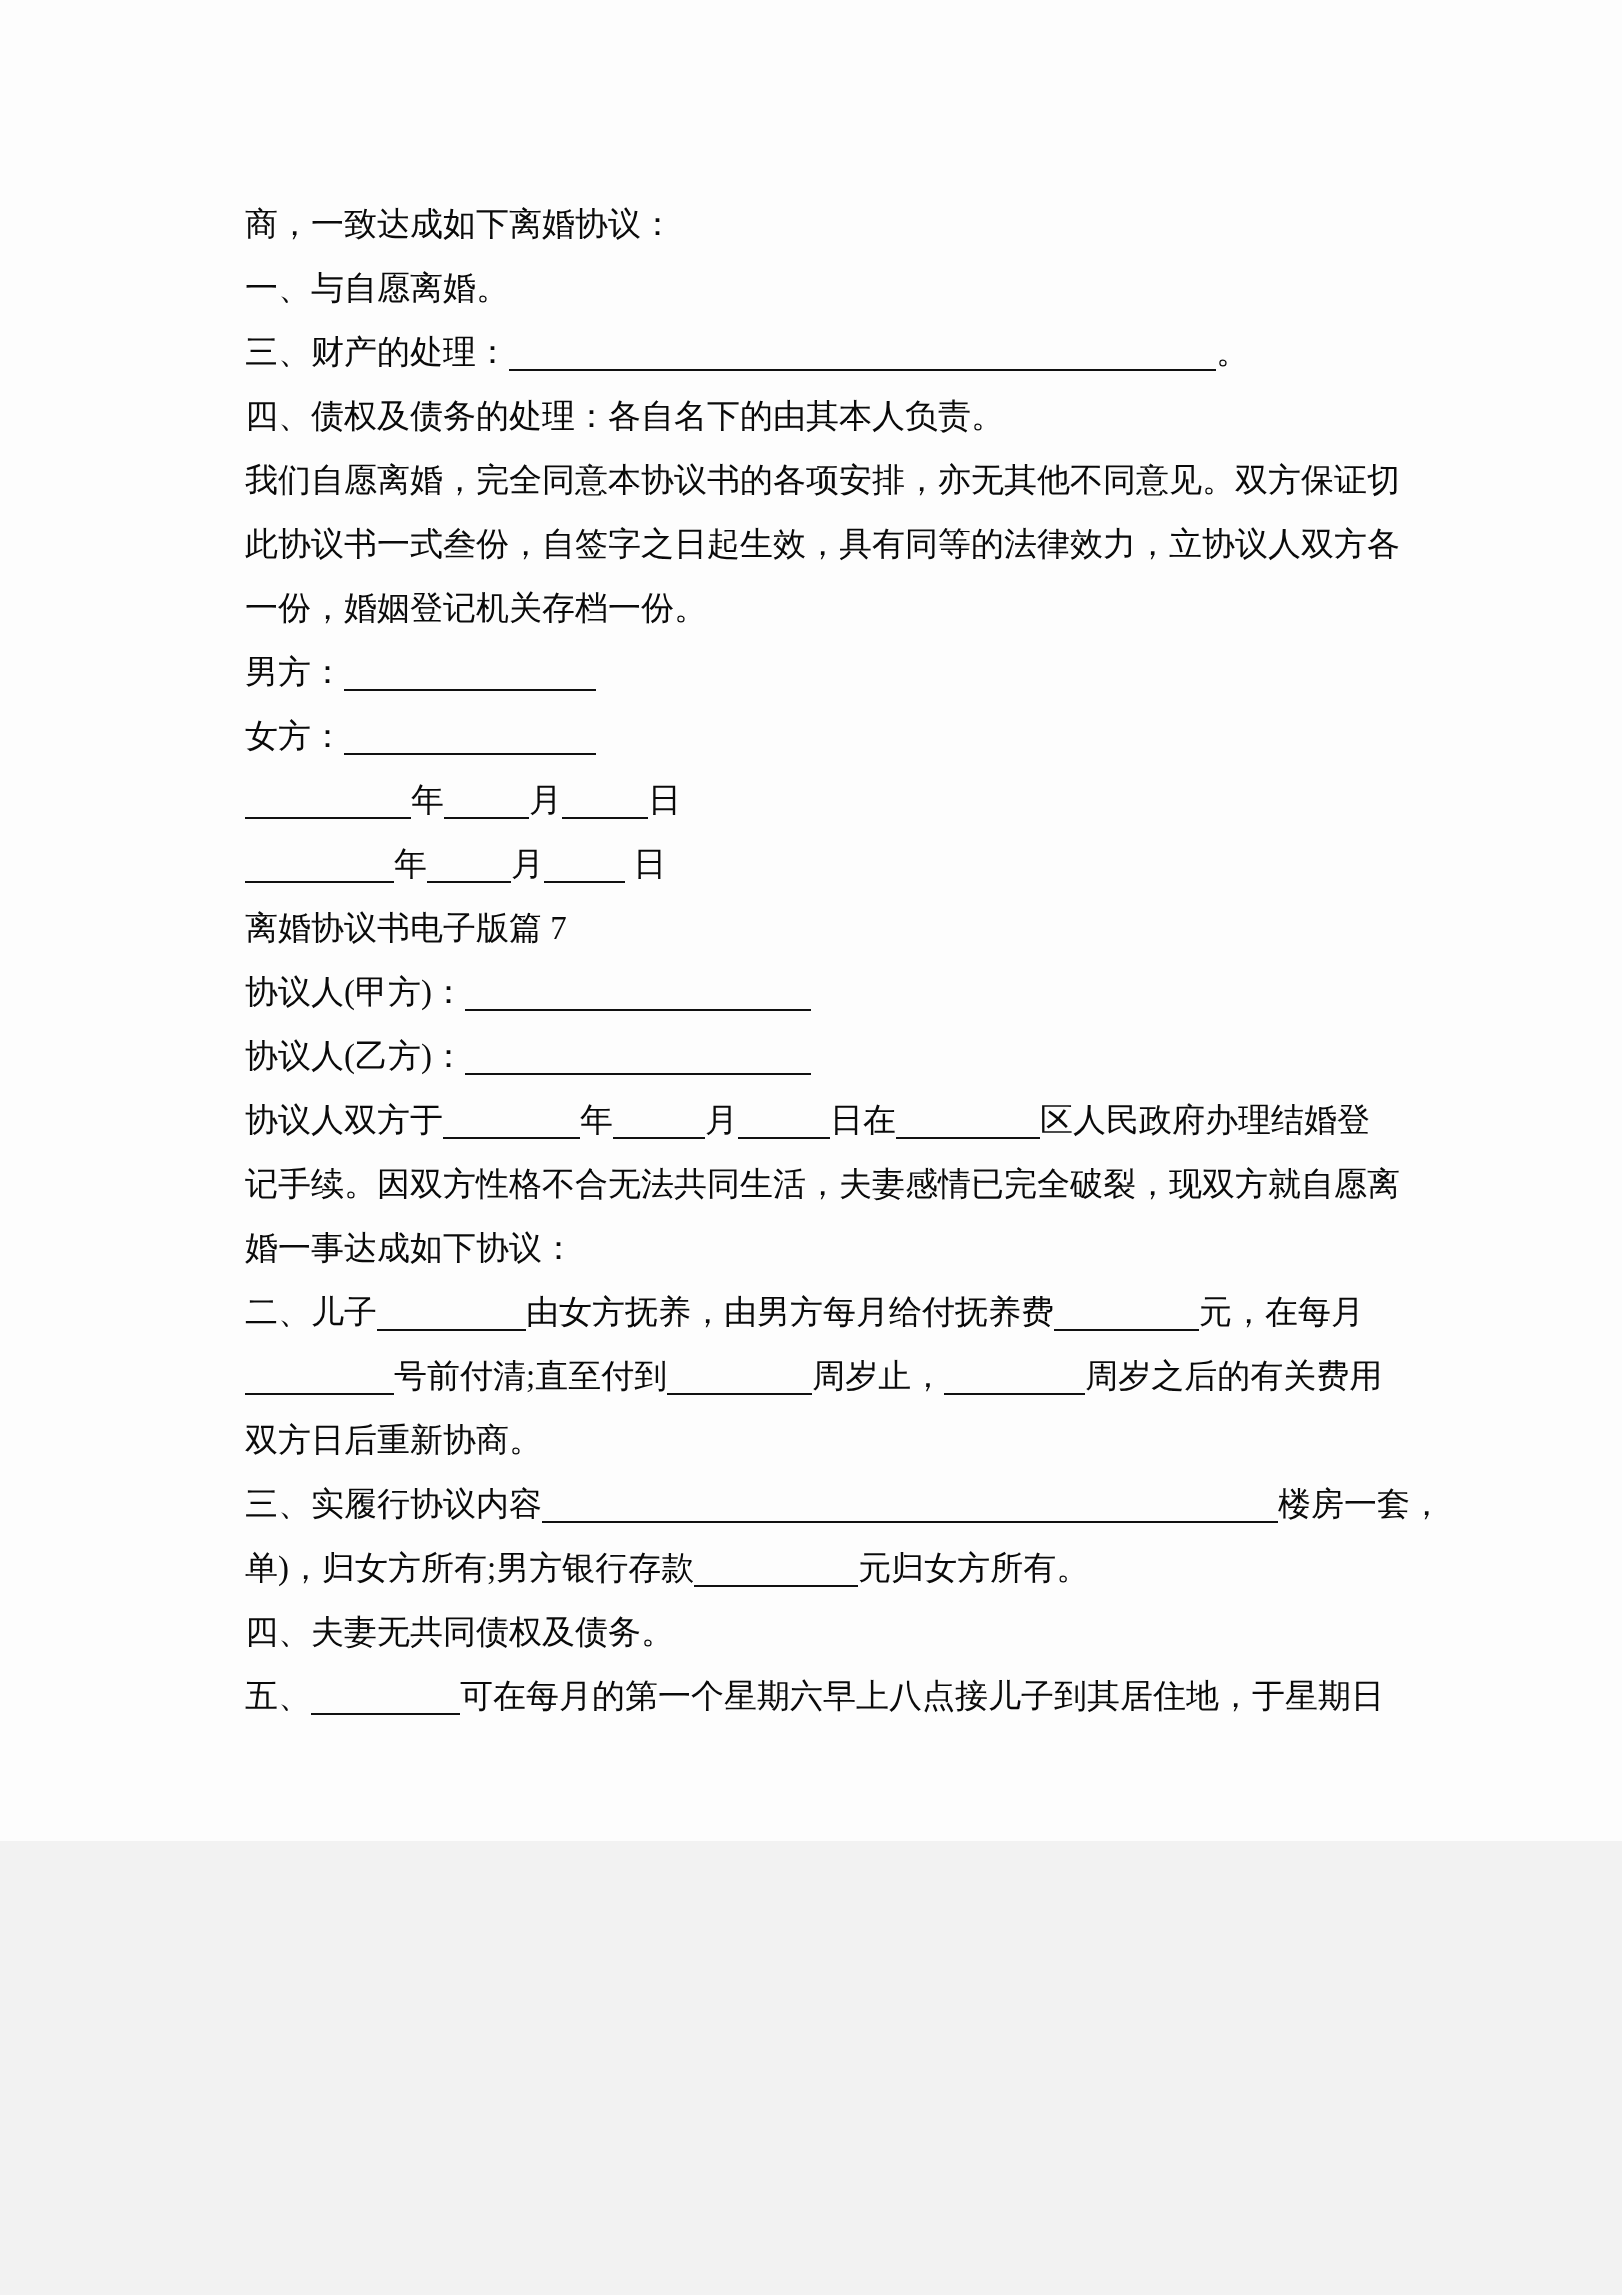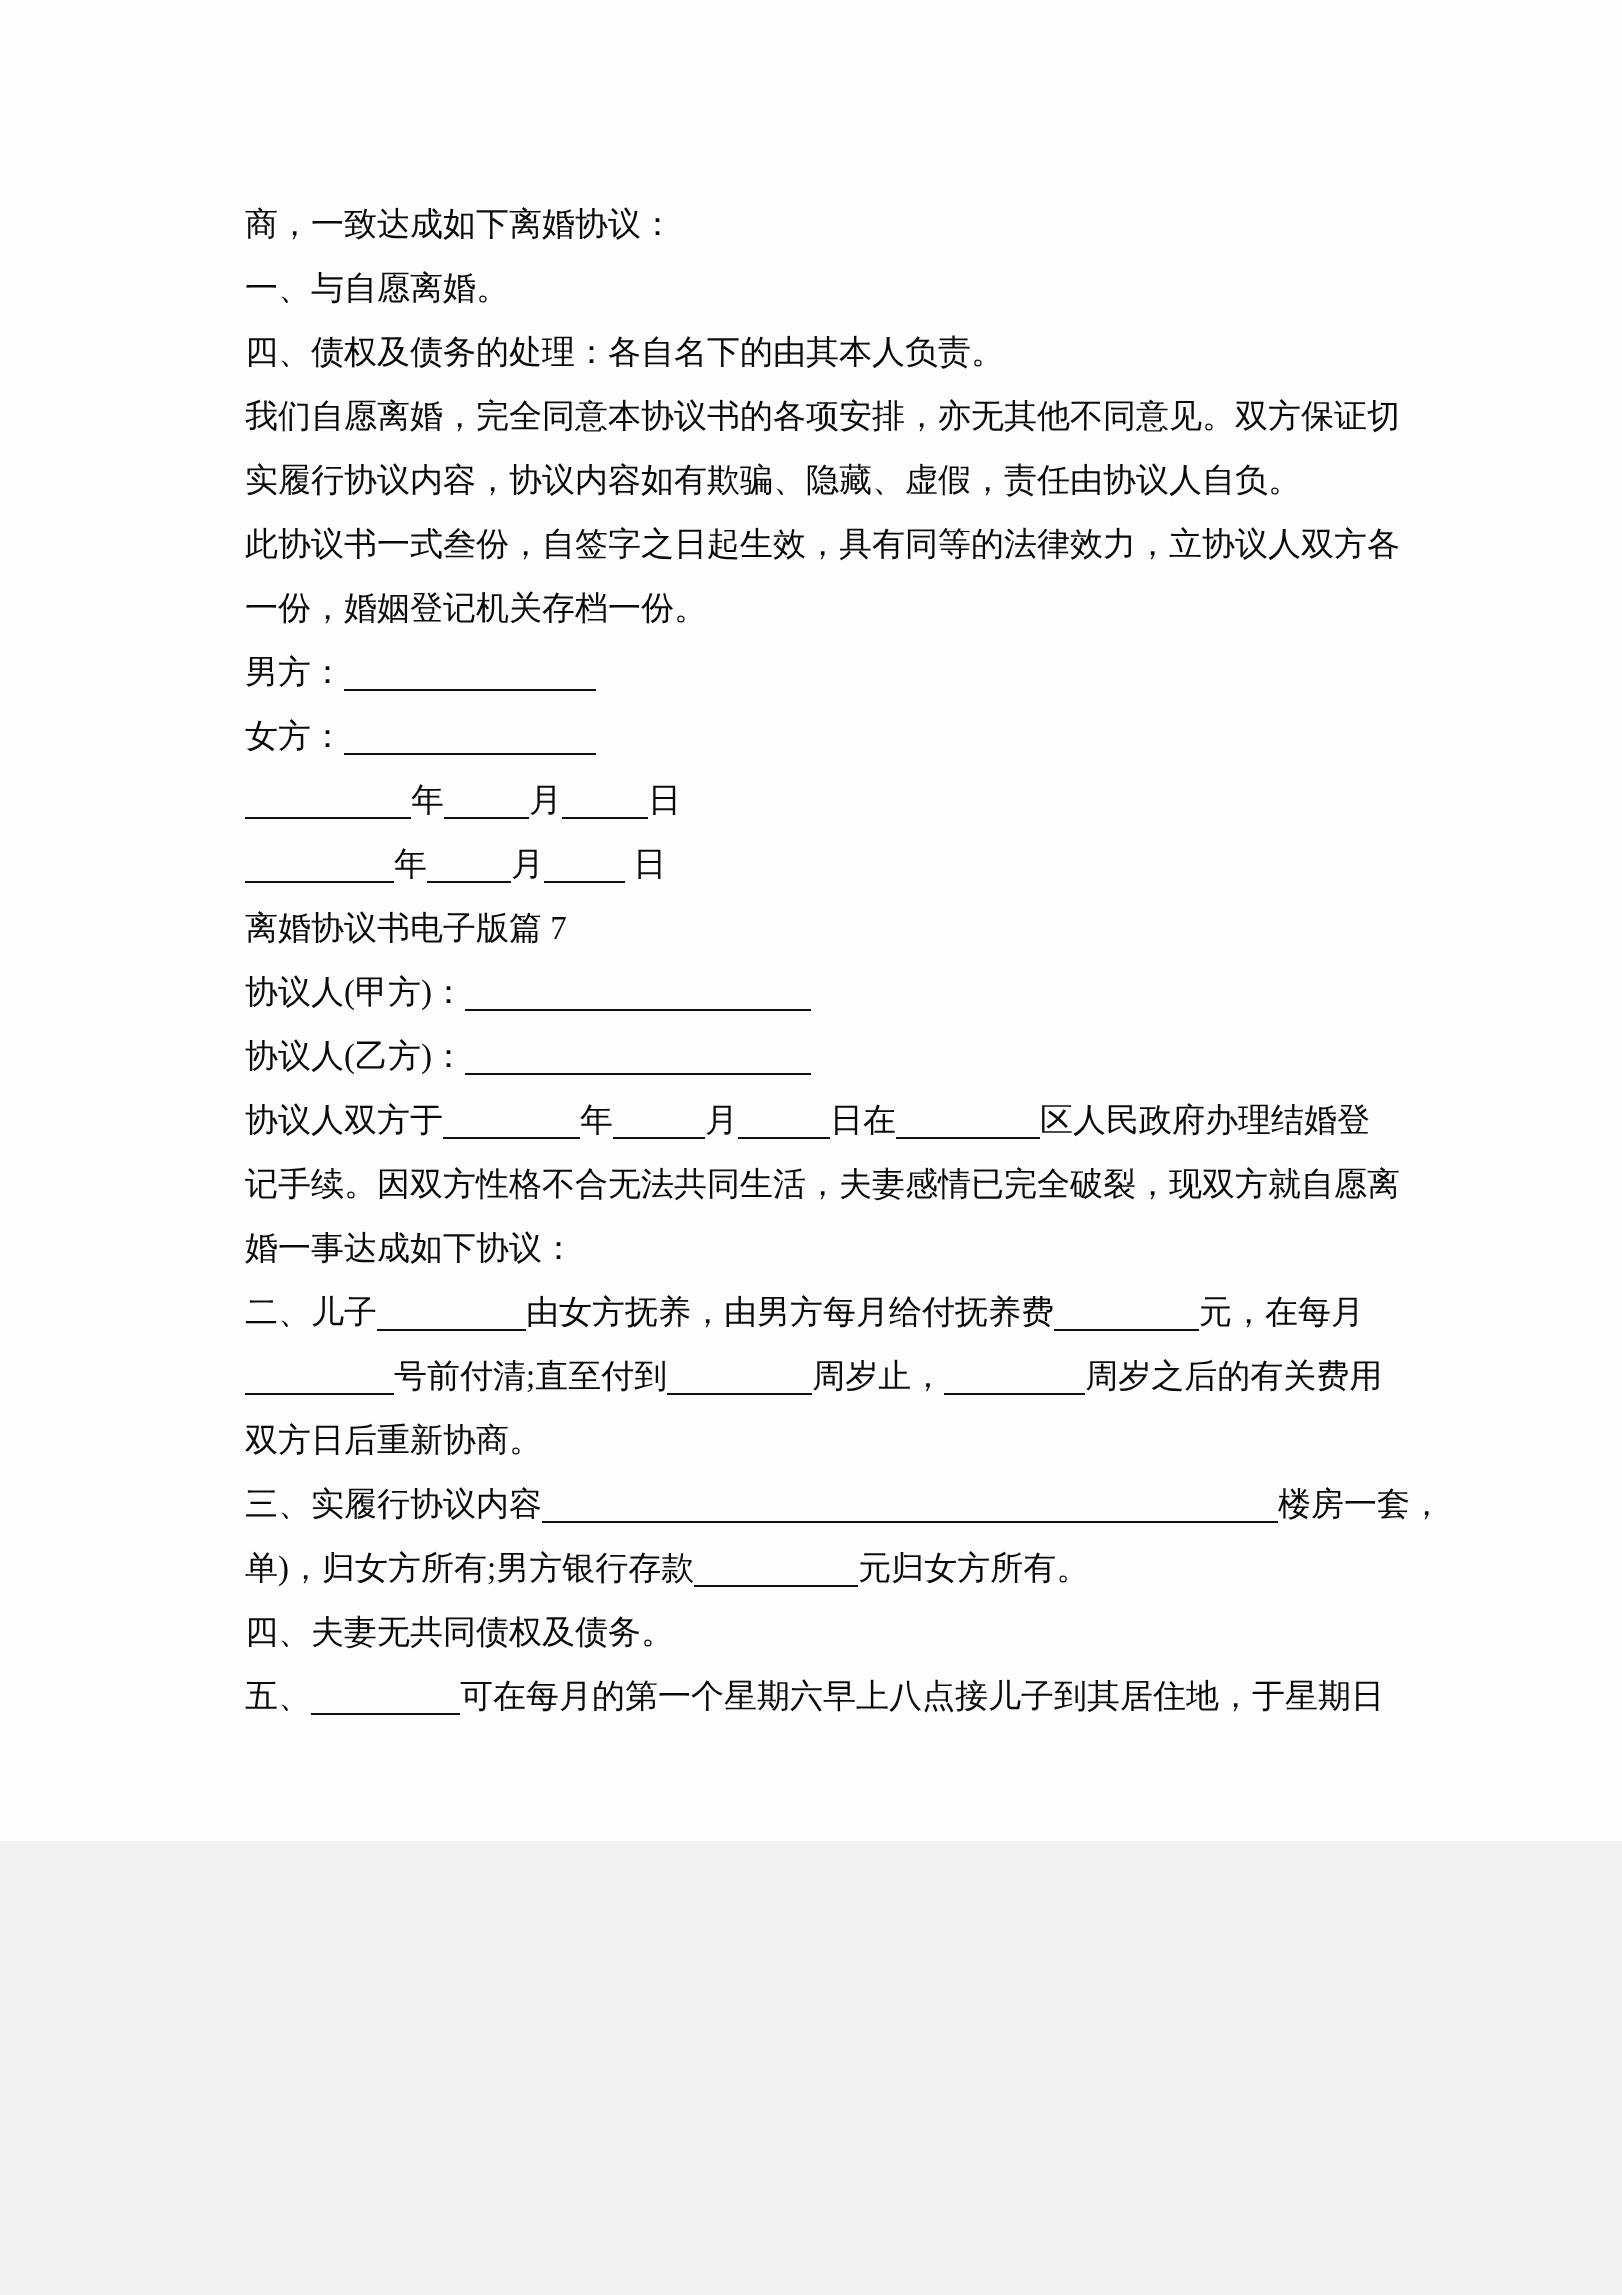--- a/index.html
+++ b/index.html
@@ -33,23 +33,23 @@
     vertical-align: -7.9px;
   }
 </style>
 </head>
 <body>
 
 <div class="page">
   <div>
       <div class="doc-line"><span class="text-run">商，一致达成如下离婚协议：</span></div>
       <div class="doc-line"><span class="text-run">一、与自愿离婚。</span></div>
+      <div class="doc-line"><span class="text-run">三、财产的处理：</span><span class="fill-blank" style="width: 707px;"></span><span class="text-run">。</span></div>
       <div class="doc-line"><span class="text-run">四、债权及债务的处理：各自名下的由其本人负责。</span></div>
       <div class="doc-line"><span class="text-run">我们自愿离婚，完全同意本协议书的各项安排，亦无其他不同意见。双方保证切</span></div>
-      <div class="doc-line"><span class="text-run">实履行协议内容，协议内容如有欺骗、隐藏、虚假，责任由协议人自负。</span></div>
       <div class="doc-line"><span class="text-run">此协议书一式叁份，自签字之日起生效，具有同等的法律效力，立协议人双方各</span></div>
       <div class="doc-line"><span class="text-run">一份，婚姻登记机关存档一份。</span></div>
       <div class="doc-line"><span class="text-run">男方：</span><span class="fill-blank" style="width: 252px;"></span></div>
       <div class="doc-line"><span class="text-run">女方：</span><span class="fill-blank" style="width: 252px;"></span></div>
       <div class="doc-line"><span class="fill-blank" style="width: 166px;"></span><span class="text-run">年</span><span class="fill-blank" style="width: 85px;"></span><span class="text-run">月</span><span class="fill-blank" style="width: 86px;"></span><span class="text-run">日</span></div>
       <div class="doc-line"><span class="fill-blank" style="width: 149px;"></span><span class="text-run">年</span><span class="fill-blank" style="width: 84px;"></span><span class="text-run">月</span><span class="fill-blank" style="width: 81px;"></span><span class="text-run"> 日</span></div>
       <div class="doc-line"><span class="text-run">离婚协议书电子版篇 7</span></div>
       <div class="doc-line"><span class="text-run">协议人(甲方)：</span><span class="fill-blank" style="width: 346px;"></span></div>
       <div class="doc-line"><span class="text-run">协议人(乙方)：</span><span class="fill-blank" style="width: 346px;"></span></div>
       <div class="doc-line"><span class="text-run">协议人双方于</span><span class="fill-blank" style="width: 137px;"></span><span class="text-run">年</span><span class="fill-blank" style="width: 92px;"></span><span class="text-run">月</span><span class="fill-blank" style="width: 92px;"></span><span class="text-run">日在</span><span class="fill-blank" style="width: 144px;"></span><span class="text-run">区人民政府办理结婚登</span></div>

